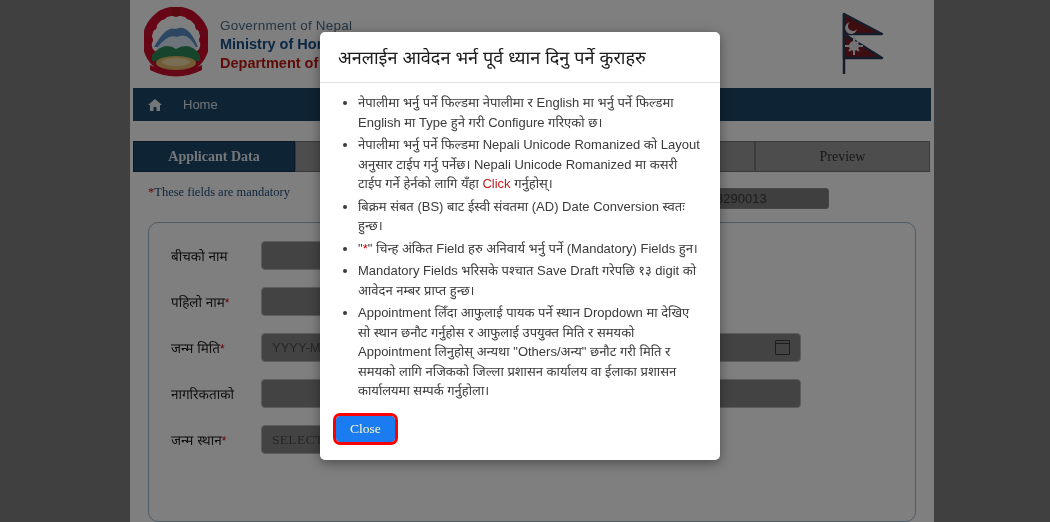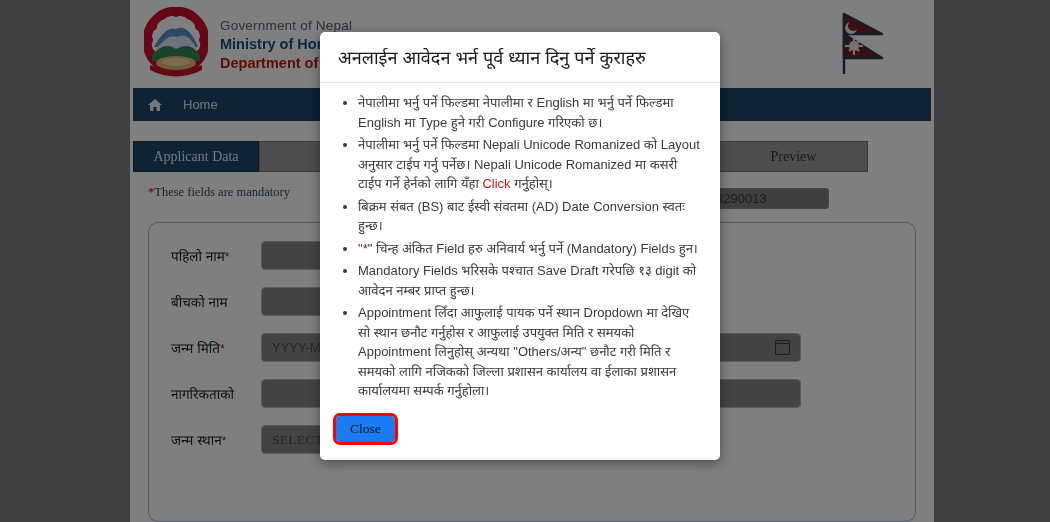--- a/index.html
+++ b/index.html
@@ -24,22 +24,22 @@
   .navbar{height:33px;background:#1d4669;display:flex;align-items:center;
           margin:0 3px;padding-left:14px;}
   .nav-item{display:flex;align-items:center;gap:20px;color:#dfe7ee;font-size:13px;}
   .home-ico{display:inline-block;width:16px;height:14px;position:relative;}
   
   .tabs{display:flex;margin:20px 3px 0 3px;height:31px;}
   .tab{border:1px solid #777;box-sizing:border-box;display:flex;align-items:center;
        justify-content:center;font-family:"Liberation Serif", serif;font-size:14px;color:#333;
        background:#9a9a9a;}
   .tab.active{background:#1d4669;color:#e6eef5;border-color:#16344c;}
-  .tab.t1{width:126px;} .tab.t2{width:150px;} .tab.t3{width:150px;}
-  .tab.t4{width:160px;} .tab.t5{width:149px;text-align:center;}
+  .tab.t1{width:162px;font-weight:bold;} .tab.t2{width:150px;} .tab.t3{width:150px;}
+  .tab.t4{width:160px;} .tab.t5{width:175px;text-align:center;}
   
   .mand{font-family:"Liberation Serif", serif;font-size:12.5px;color:#1c4e80;
         margin:13px 0 0 18px;}
   .mand .star{color:#cc0000;}
   .topfield{position:absolute;right:105px;top:188px;width:120px;height:21px;
             background:#7e7e7e;border:1px solid #8a8a8a;border-radius:3px;
             font-size:13px;color:#3a3a3a;padding:2px 6px;box-sizing:border-box;}
   .card{margin:22px 18px 0 18px;border:1px solid #9fb6cd;border-radius:10px;
         padding:18px 0 0 0;height:300px;box-sizing:border-box;}
   .row{display:flex;align-items:center;margin-bottom:17px;padding-left:22px;}
@@ -63,21 +63,21 @@
          background:#fff;border-radius:5px;box-shadow:0 3px 12px rgba(0,0,0,.4);
          overflow:hidden;}
   .modal-head{padding:14px 18px 12px 18px;border-bottom:1px solid #e2e2e2;}
   .modal-title{font-size:18px;color:#1b1b1b;font-weight:normal;line-height:1.35;}
   .modal-body{padding:10px 16px 6px 16px;}
   .modal-body ul{margin:0;padding-left:22px;}
   .modal-body li{font-size:13px;color:#3a3a3a;line-height:1.5;margin-bottom:3px;}
   .modal-body a{color:#b91c1c;text-decoration:none;}
   .redstar{color:#cc0000;}
   .btn-wrap{padding:6px 16px 18px 16px;}
-  .close-btn{display:inline-block;background:#1a7cf0;color:#0f172a;font-size:13.5px;
+  .close-btn{display:inline-block;background:#1a7cf0;color:#fef9c3;font-size:13.5px;
              font-family:"Liberation Serif",serif;padding:5px 14px;border-radius:4px;
              border:none;outline:3px solid #ff0000;}
 </style>
 </head>
 <body>
 
 <div class="page">
 
   <div class="hdr">
     <div class="emblem">
@@ -168,28 +168,28 @@
 
   <div class="mand">
     <span class="star">*</span><span>These fields are mandatory</span>
   </div>
 
   <div class="topfield">3290013</div>
 
   <div class="card">
 
     <div class="row">
+      <div class="lbl">बीचको नाम</div>
+      <div class="inp"></div>
+    </div>
+
+    <div class="row">
       <div class="lbl">
         <span>पहिलो नाम</span><span class="star">*</span>
       </div>
-      <div class="inp"></div>
-    </div>
-
-    <div class="row">
-      <div class="lbl">बीचको नाम</div>
       <div class="inp"></div>
     </div>
 
 
     <div class="row">
       <div class="lbl">
         <span>जन्म मिति</span><span class="star">*</span>
       </div>
       <div class="inp">YYYY-MM-DD</div>
       <div class="lbl-en" style="margin-left:36px;">Date of Birth</div>

